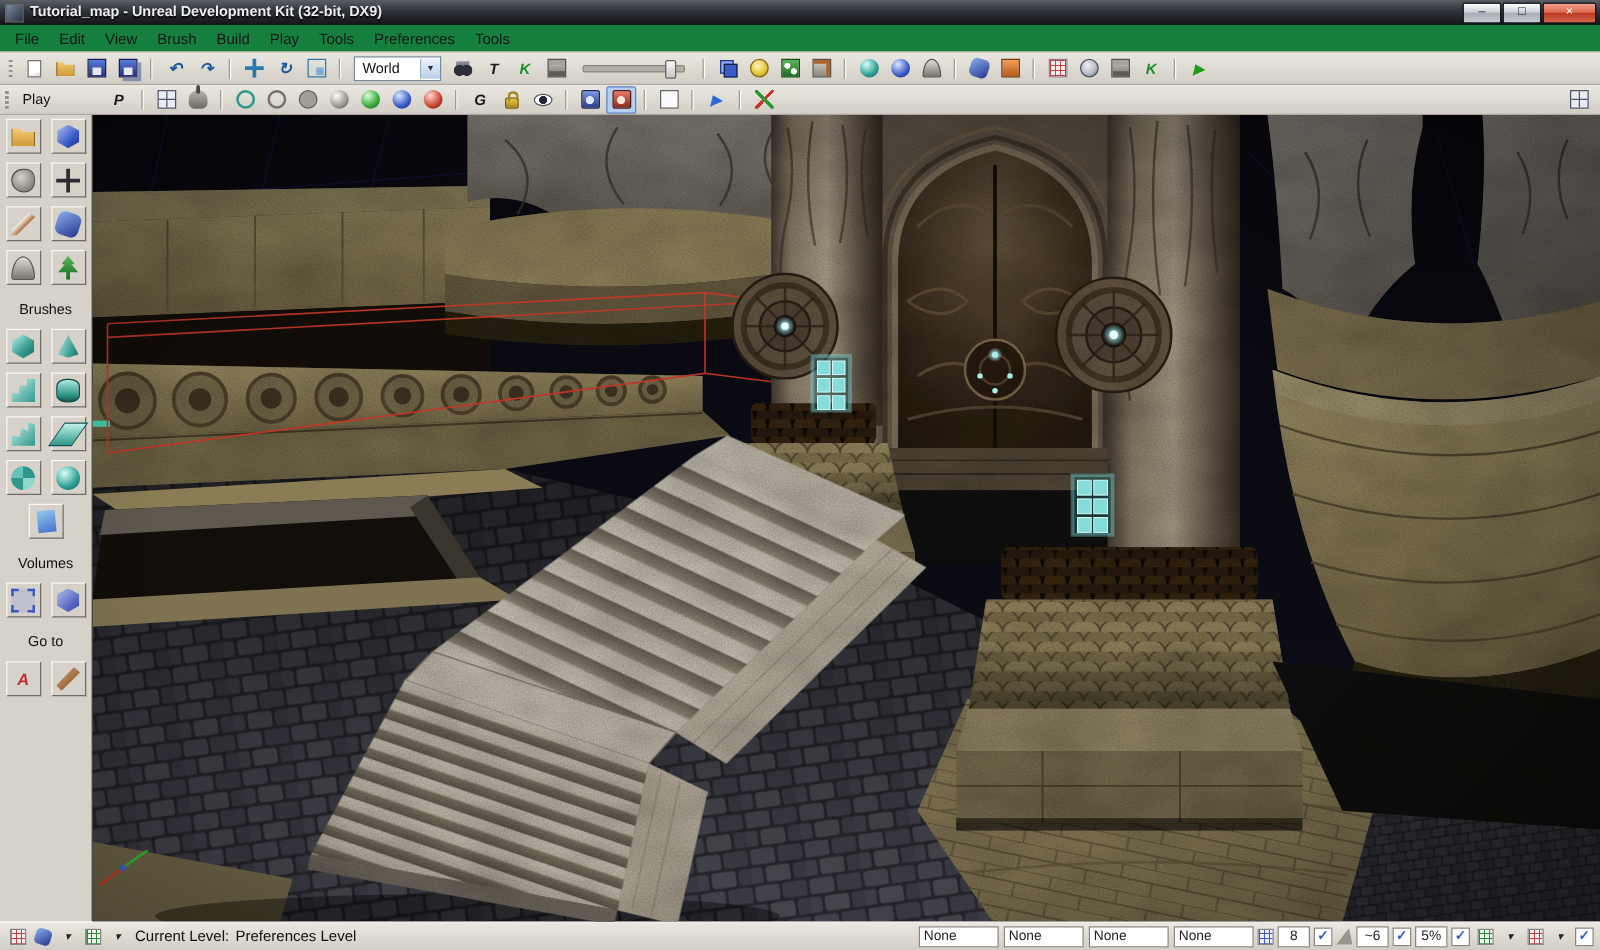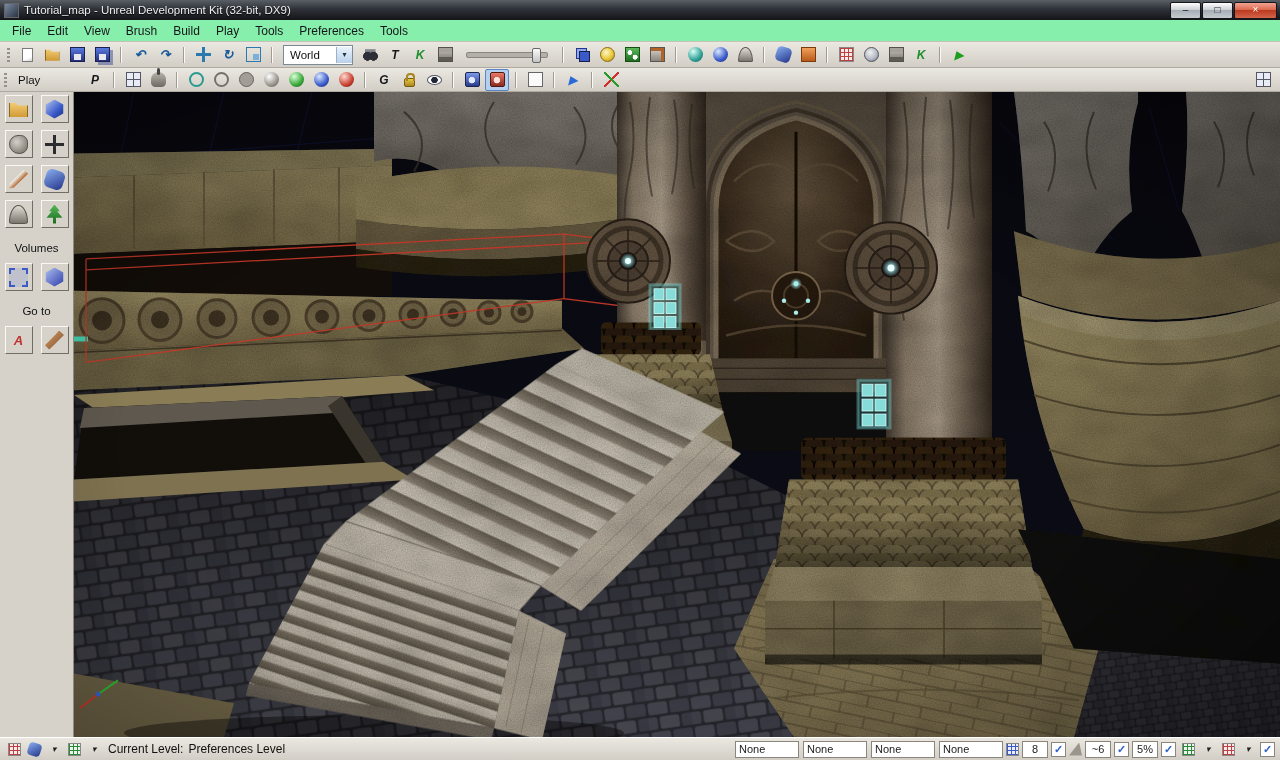--- a/index.html
+++ b/index.html
@@ -3,28 +3,28 @@
 <meta charset="utf-8">
 <style>
   html,body{margin:0;padding:0;width:1280px;height:760px;overflow:hidden;
     font-family:"Liberation Sans",sans-serif;font-size:12px;background:#d6d2ca;}
   body{display:flex;flex-direction:column;}
 
   
   .titlebar{height:20px;flex:0 0 20px;display:flex;align-items:center;gap:5px;padding-left:4px;
     background:linear-gradient(180deg,#5a5f66 0%,#2e3138 45%,#141519 100%);color:#eee;}
   .appicon{width:13px;height:13px;border:1px solid #666;background:linear-gradient(135deg,#7a8aa0,#2a3342);}
-  .apptitle{font-size:11.5px;text-shadow:0 1px 1px #000;}
+  .apptitle{font-size:11.5px;text-shadow:0 1px 1px #000;font-weight:bold;}
   .winbtns{margin-left:auto;display:flex;gap:1px;padding-right:3px;}
   .winbtn{width:29px;height:15px;border:1px solid #15161a;border-radius:2px;color:#1a1a1a;
     background:linear-gradient(#fdfdfd,#ccd0d5 45%,#a8aeb6 50%,#c6cbd1);display:flex;align-items:center;justify-content:center;font-size:10px;line-height:1;}
   .winbtn.close{width:41px;color:#fff;background:linear-gradient(#f2a293,#dd6a4e 45%,#bb3a20 50%,#d2654a);}
 
   
-  .menubar{height:21px;flex:0 0 21px;background:#86efac;border-bottom:1px solid #c6c2ba;display:flex;align-items:center;padding-left:4px;}
+  .menubar{height:21px;flex:0 0 21px;background:#15803d;border-bottom:1px solid #c6c2ba;display:flex;align-items:center;padding-left:4px;}
   .menuitem{padding:2px 8px;color:#16161a;}
 
   
   .toolbar{background:linear-gradient(#ebe8e1,#d2cec6);border-bottom:1px solid #aeaaa2;display:flex;align-items:center;}
   #toolbar1{height:25px;flex:0 0 25px;padding-left:3px;gap:1px;}
   #toolbar2{height:23px;flex:0 0 23px;gap:1px;}
   .grip{width:3px;height:15px;margin:0 4px;background:repeating-linear-gradient(0deg,#94908a 0 2px,transparent 2px 4px);}
   .tbtn{width:22px;height:20px;display:flex;align-items:center;justify-content:center;border:1px solid transparent;border-radius:2px;flex:0 0 auto;}
   .tbtn.sep{width:10px;}
   .tbtn.on{background:#b4cff0;border-color:#5a86c4;}
@@ -401,20 +401,53 @@
             <i class="gfx g-knife"></i>
           </span>
           <span class="sbtn">
             <i class="gfx g-mesh-blue"></i>
           </span>
           <span class="sbtn">
             <i class="gfx g-dome"></i>
           </span>
           <span class="sbtn">
             <i class="gfx g-tree"></i>
+          </span>
+        </div>
+    </div>
+    <div class="section">
+      <div class="section-label">Brushes</div>
+      <div class="btn-grid">
+
+      <span class="sbtn">
+            <i class="gfx g-cube-teal"></i>
+          </span>
+          <span class="sbtn">
+            <i class="gfx g-cone"></i>
+          </span>
+          <span class="sbtn">
+            <i class="gfx g-stairs"></i>
+          </span>
+          <span class="sbtn">
+            <i class="gfx g-cylinder"></i>
+          </span>
+          <span class="sbtn">
+            <i class="gfx g-curved-stairs"></i>
+          </span>
+          <span class="sbtn">
+            <i class="gfx g-sheet"></i>
+          </span>
+          <span class="sbtn">
+            <i class="gfx g-spiral"></i>
+          </span>
+          <span class="sbtn">
+            <i class="gfx g-sphere-teal"></i>
+          </span>
+          <span class="sbtn">
+            <i class="gfx g-card"></i>
           </span>
         </div>
     </div>
     <div class="section">
       <div class="section-label">Volumes</div>
       <div class="btn-grid">
 
       <span class="sbtn">
             <i class="gfx g-vol-dashed"></i>
           </span>

